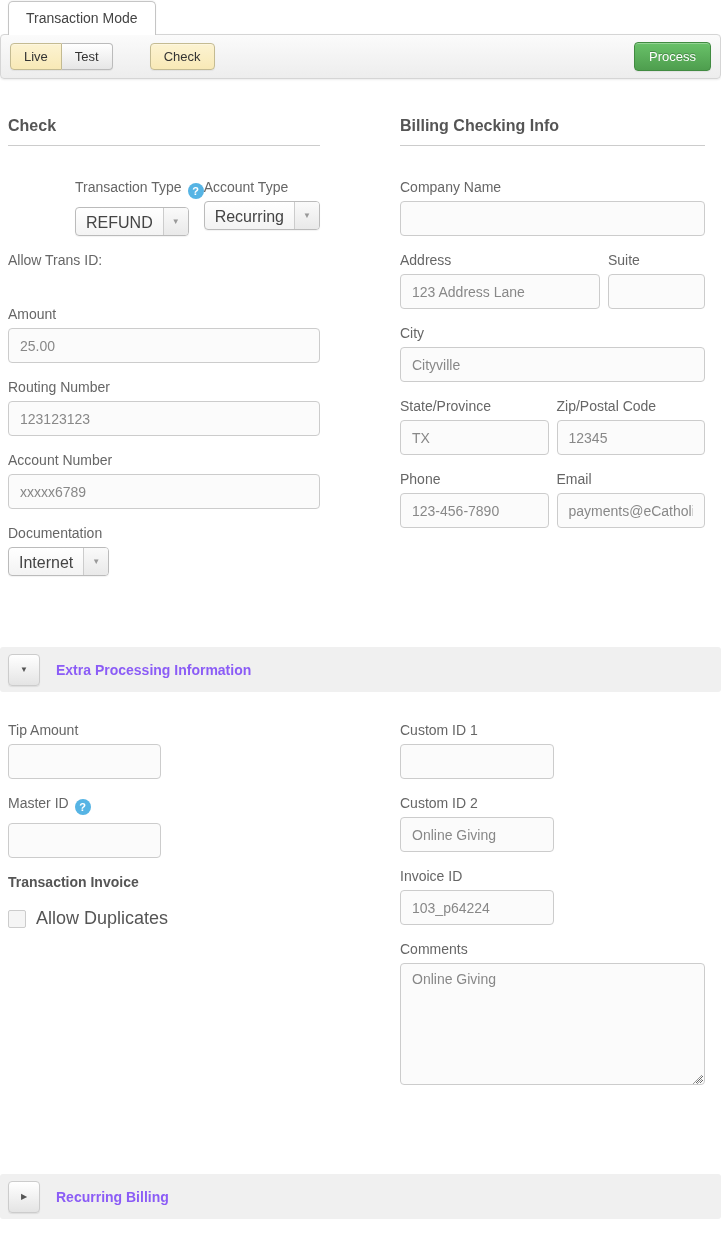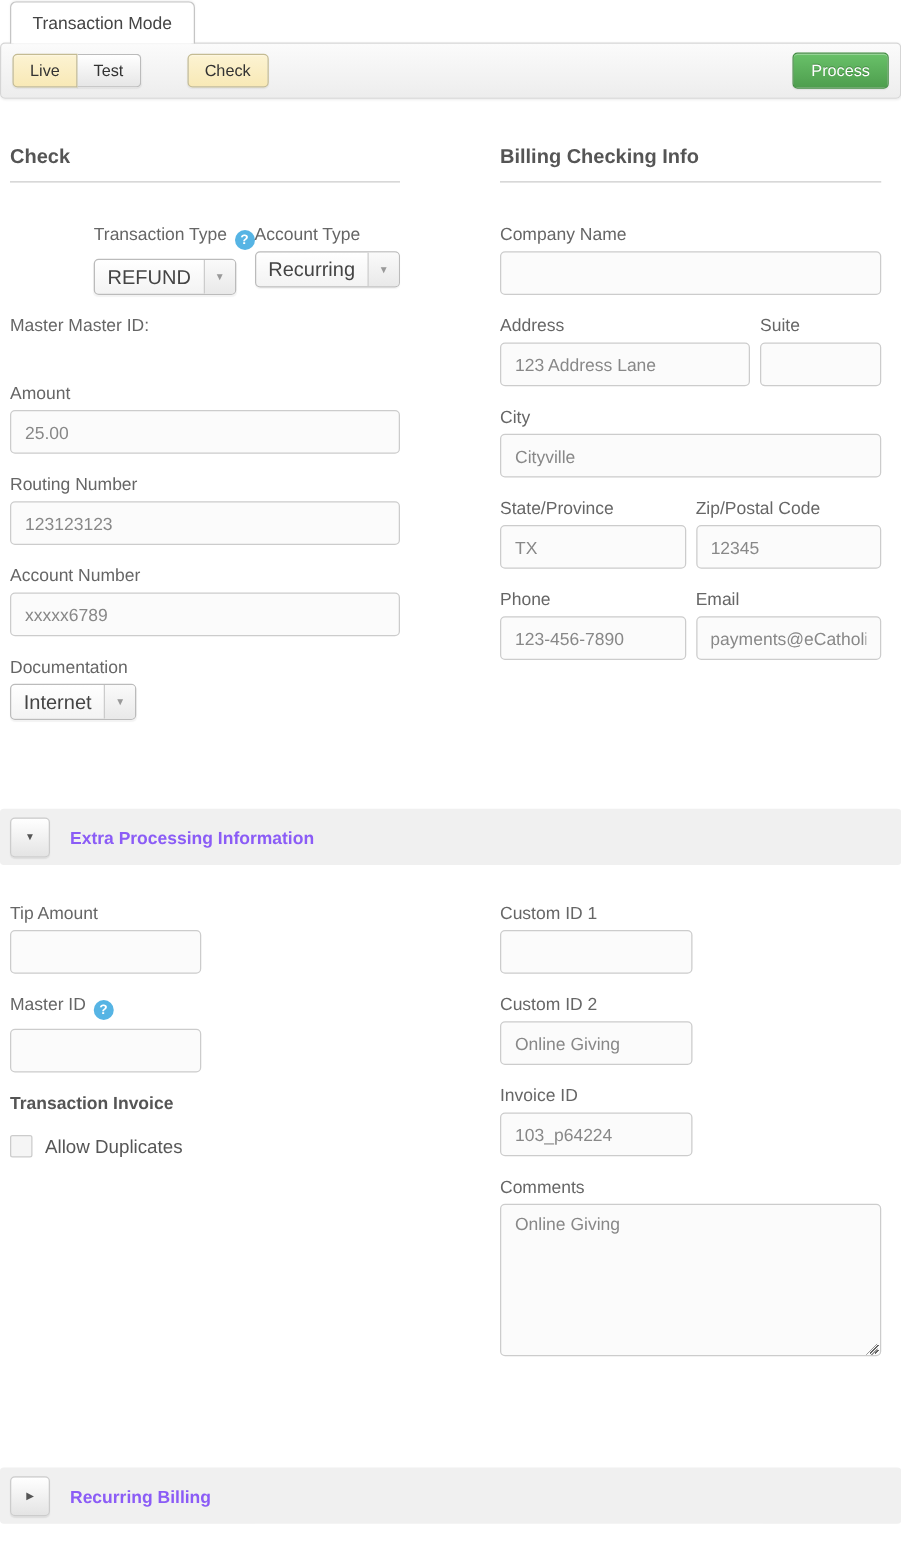--- a/index.html
+++ b/index.html
@@ -171,21 +171,21 @@
   .cb-row { display: flex; align-items: center; gap: 10px; }
   .checkbox {
     width: 18px; height: 18px;
     border: 1px solid #ccc;
     border-radius: 2px;
     background: #f5f5f5;
     appearance: none;
     -webkit-appearance: none;
     cursor: pointer;
   }
-  .cb-label { color: #555; font-size: 15px; }
+  .cb-label { color: #555; font-size: 18px; }
   textarea.tinput {
     height: 122px;
     resize: vertical;
     line-height: 1.35;
   }
   .ta-wrap { position: relative; }
   .ta-wrap::after {
     content: "";
     position: absolute;
     right: 3px; bottom: 4px;
@@ -236,21 +236,21 @@
       </div>
       <div style="text-align:left;">
         <span class="plain-label">Account Type</span>
         <div class="dd">
           <span class="dd-text">Recurring</span>
           <span class="dd-caret">▼</span>
         </div>
       </div>
     </div>
 
-    <div class="plain-label mti">Master Master ID:</div>
+    <div class="plain-label mti">Allow Trans ID:</div>
 
     <div class="field">
       <label>Amount</label>
       <input class="tinput" type="text" value="25.00" style="">
     </div>
 
     <div class="field">
       <label>Routing Number</label>
       <input class="tinput" type="text" value="123123123" style="">
     </div>

